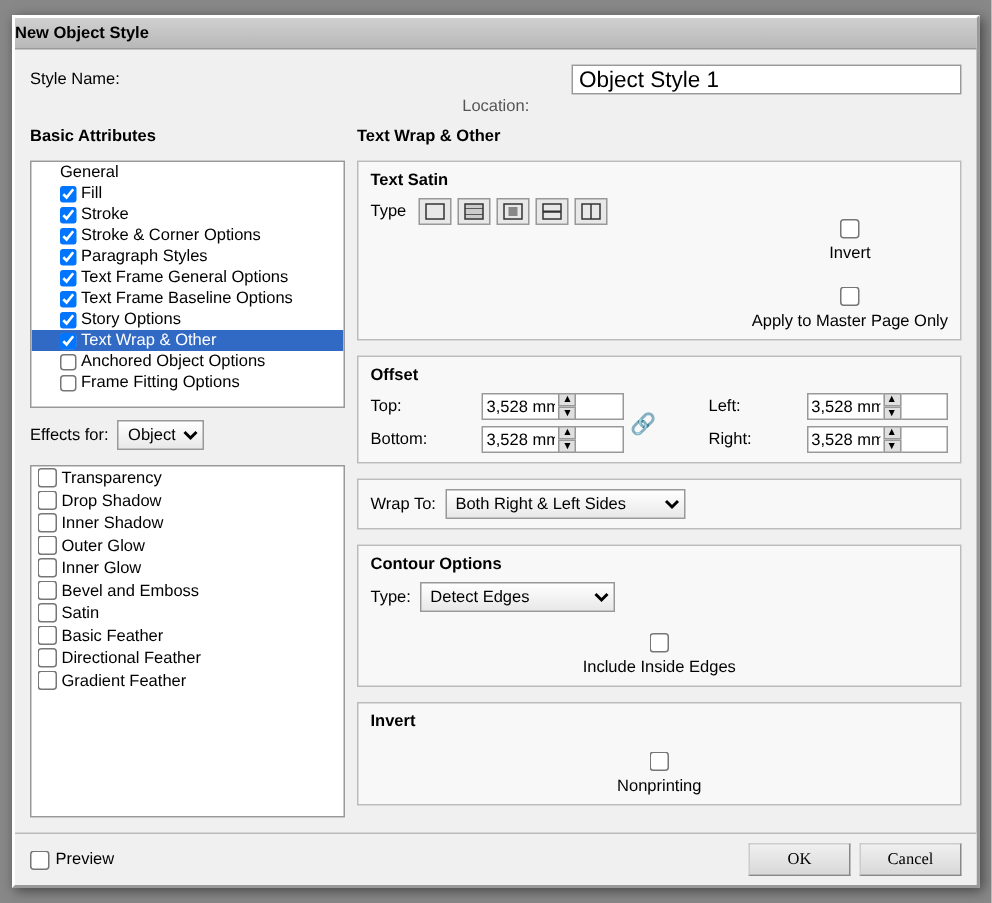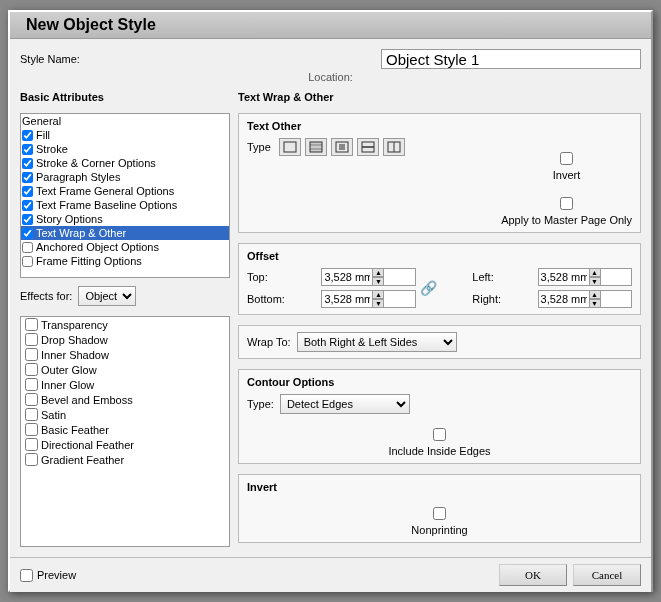--- a/index.html
+++ b/index.html
@@ -19,22 +19,22 @@
       border-top: 2px solid #fff;
       border-left: 2px solid #fff;
       box-shadow: 2px 2px 8px rgba(0,0,0,0.5);
       width: 645px;
       height: 582px;
       display: flex;
       flex-direction: column;
     }
     .title-bar {
       background: linear-gradient(to bottom, #d0d0d0, #b8b8b8);
-      padding: 4px 16px;
-      font-size: 16px;
+      padding: 4px 0;
+      font-size: 11px;
       font-weight: bold;
       border-bottom: 1px solid #999;
       color: #000;
     }
     .dialog-content {
       flex: 1;
       display: flex;
       flex-direction: column;
       padding: 10px;
     }
@@ -84,21 +84,21 @@
       font-weight: bold;
       margin-bottom: 4px;
     }
     .list-box {
       border: 1px solid #999;
       background: #fff;
       height: 165px;
       overflow-y: scroll;
     }
     .list-item {
-      padding: 1px 1px;
+      padding: 1px 19px;
       cursor: pointer;
       display: flex;
       align-items: center;
       gap: 3px;
     }
     .list-item.selected {
       background: #316ac5;
       color: #fff;
     }
     .list-item input[type=checkbox] {
@@ -387,21 +387,21 @@
             <input type="checkbox" style="">
             <span>Gradient Feather</span>
           </div>
         </div>
       </div>
 
       <div class="right-panel">
         <div class="panel-title">Text Wrap &amp; Other</div>
 
         <div class="section">
-          <div class="section-title">Text Other</div>
+          <div class="section-title">Text Satin</div>
           <div style="display:flex; align-items:flex-start; justify-content:space-between;">
             <div>
               <div class="text-wrap-row" style="align-items:center; gap:4px;">
                 <span class="type-label">Type</span>
 
                 <button class="wrap-type-btn">
                   <svg width="14" height="12">
                     <rect x="1" y="1" width="12" height="10" fill="none" stroke="#333" stroke-width="1"></rect>
                   </svg>
                 </button>

